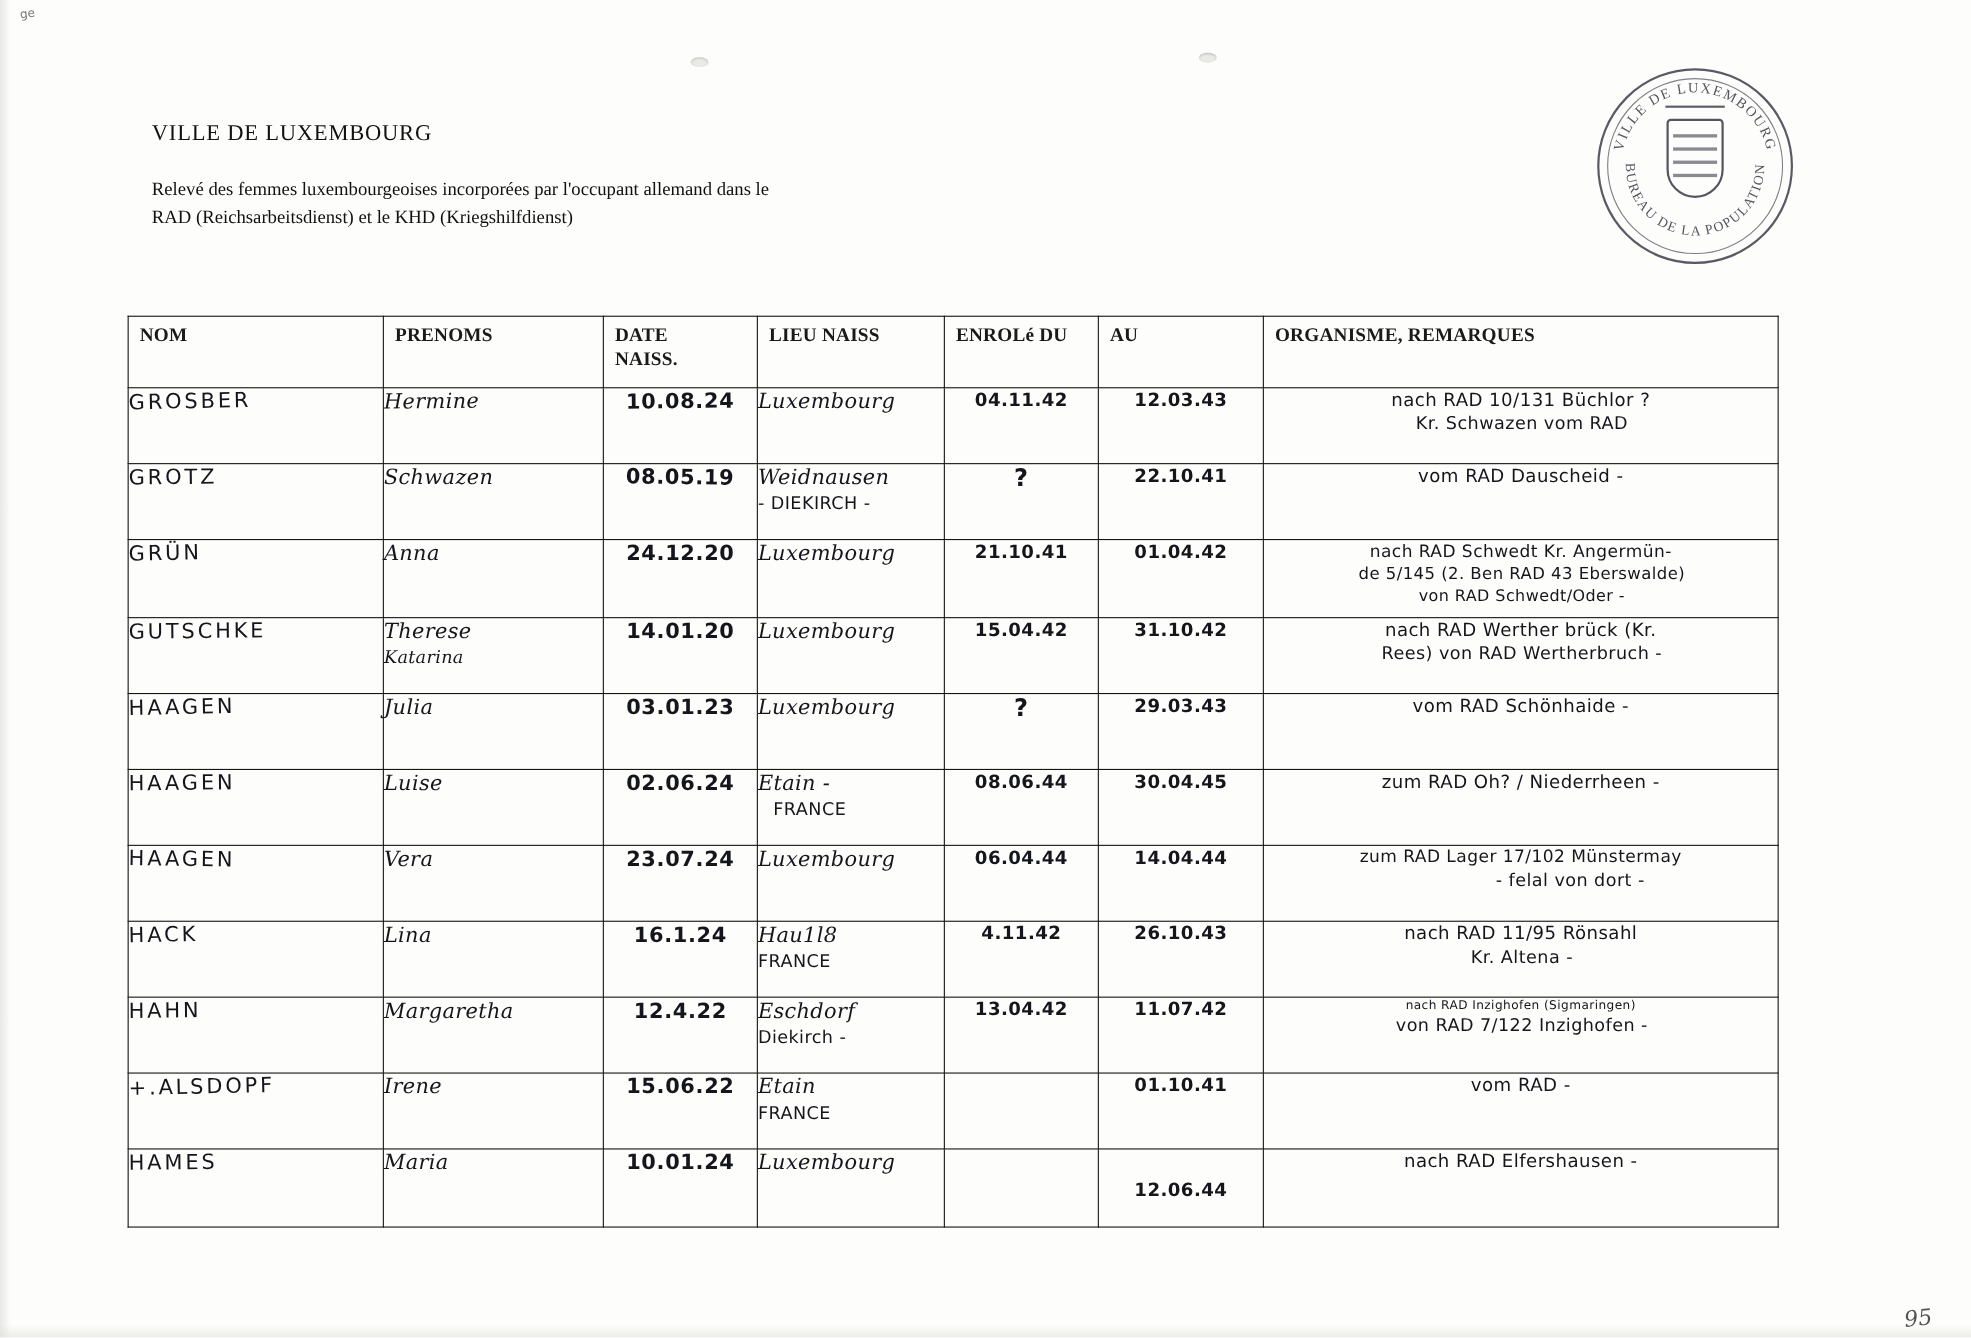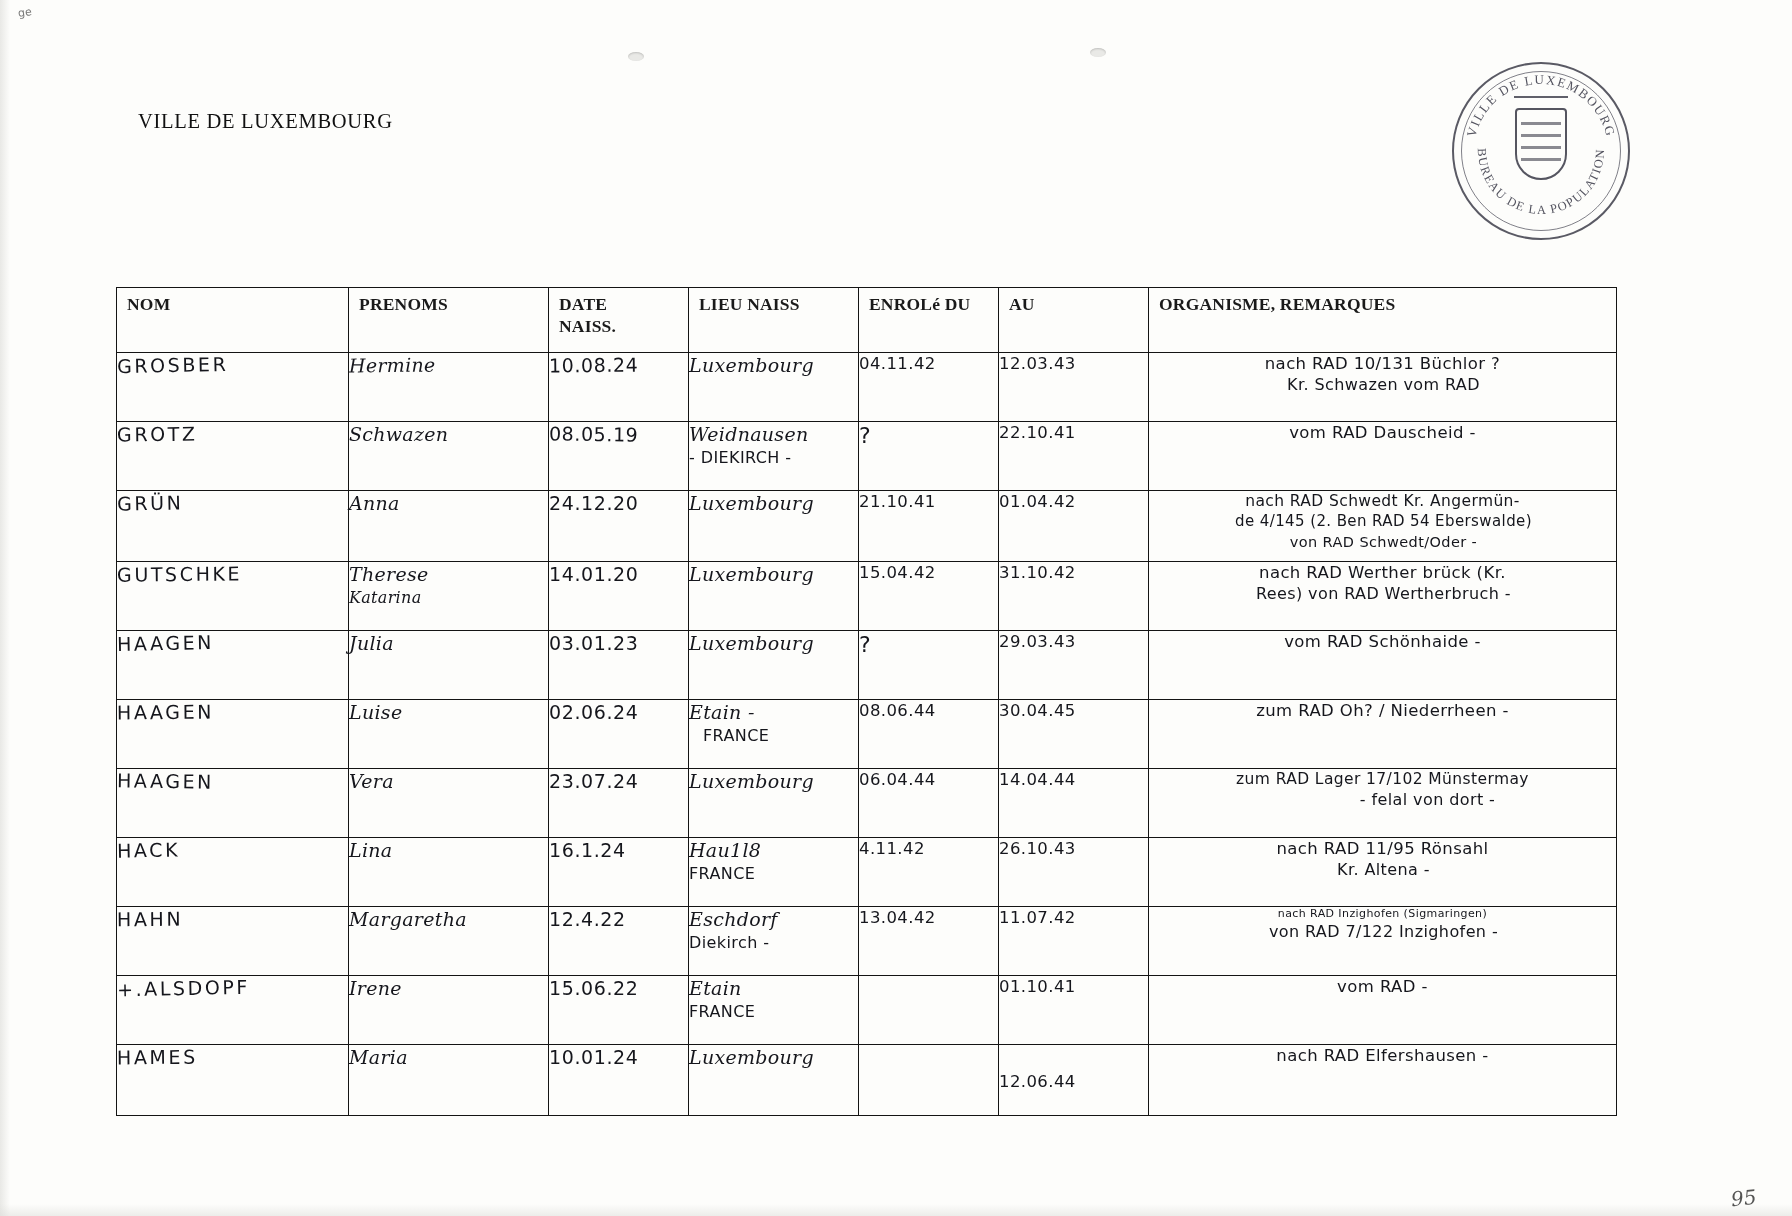--- a/index.html
+++ b/index.html
@@ -186,21 +186,21 @@
     font-style: italic;
     font-size: 19px;
     letter-spacing: .3px;
   }
   .hw.l1 { display: block; }
   .hw.l2 { display: block; font-size: 16px; margin-top: 1px; }
   .hw.indent { padding-left: 14px; }
   .tilt-a { display: inline-block; transform: rotate(-1.2deg); }
   .tilt-b { display: inline-block; transform: rotate(-0.6deg); }
   .tilt-c { display: inline-block; transform: rotate(0.8deg); }
-  td.ctr { padding-left: 0; padding-right: 0; }
+  td.ctr { text-align: center; padding-left: 0; padding-right: 0; font-weight: bold; }
   td.ctr .hw { display: inline-block; }
   .qmark { font-size: 22px; }
 
   .org .l1, .org .l2 { white-space: nowrap; text-align: center; }
   .org .l2 { margin-left: 2px; }
 
   .footer-scribble {
     position: absolute;
     right: 36px;
     bottom: 6px;
@@ -218,20 +218,24 @@
 <div class="page">
   <div class="scan-edge-left"></div>
   <div class="scan-edge-bottom"></div>
   <div class="punch p1"></div>
   <div class="punch p2"></div>
 
   <div class="corner-mark">ge</div>
 
   <div class="doc-header">
     <div class="doc-title">VILLE DE LUXEMBOURG</div>
+    <p class="doc-subtitle">
+      <span>Relevé des femmes luxembourgeoises incorporées par l'occupant allemand dans le</span><br>
+      <span>RAD (Reichsarbeitsdienst) et le KHD (Kriegshilfdienst)</span>
+    </p>
   </div>
 
   <div class="stamp">
     <div class="ring"></div>
     <div class="ring2"></div>
     <svg viewBox="0 0 178 178" width="178" height="178">
       <defs>
         <path id="arcTop" d="M 22,89 A 67,67 0 0 1 156,89"></path>
         <path id="arcBottom" d="M 26,89 A 63,63 0 0 0 152,89"></path>
       </defs>
@@ -309,21 +313,21 @@
 
         <tr>
           <td class="cell tall"><span class="hw sp tilt-a">GRÜN</span></td>
           <td class="cell tall"><span class="hw cursive">Anna</span></td>
           <td class="cell tall ctr"><span class="hw">24.12.20</span></td>
           <td class="cell tall"><span class="hw cursive small">Luxembourg</span></td>
           <td class="cell tall ctr"><span class="hw small">21.10.41</span></td>
           <td class="cell tall ctr"><span class="hw small">01.04.42</span></td>
           <td class="cell tall org">
             <span class="hw small l1" style="font-size:15.5px">nach RAD Schwedt Kr. Angermün-</span>
-            <span class="hw small l2" style="font-size:15px">de 4/145 (2. Ben RAD 54 Eberswalde)</span>
+            <span class="hw small l2" style="font-size:15px">de 5/145 (2. Ben RAD 43 Eberswalde)</span>
             <span class="hw small l2" style="font-size:14.5px">von RAD Schwedt/Oder -</span>
           </td>
         </tr>
 
         <tr>
           <td class="cell"><span class="hw sp tilt-b">GUTSCHKE</span></td>
           <td class="cell">
             <span class="hw cursive small l1">Therese</span>
             <span class="hw cursive small l2">Katarina</span>
           </td>

